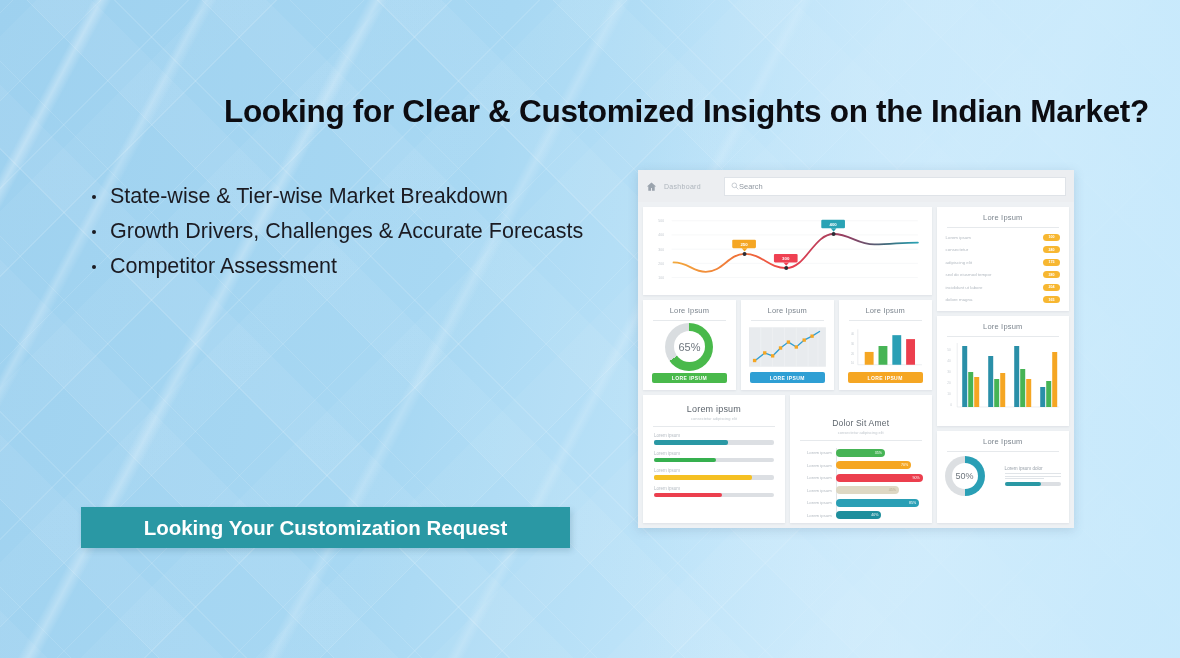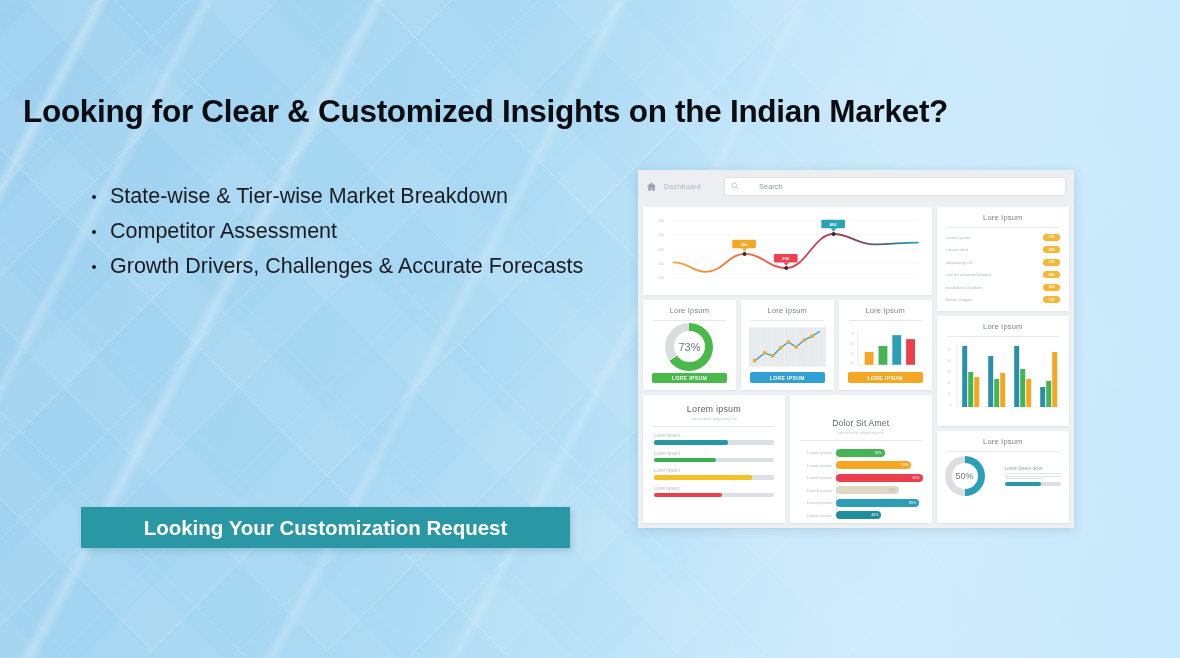--- a/index.html
+++ b/index.html
@@ -36,23 +36,23 @@
   }
   #bg .lightright {
     position:absolute; top:0; right:0; bottom:0; width:46%;
     background: linear-gradient(90deg, rgba(214,238,252,0) 0%, rgba(206,235,252,0.55) 45%, rgba(199,233,252,0.85) 100%);
   }
 
   
   .left { position:absolute; left:0; top:0; width:640px; height:658px; }
 
   .headline {
-    position:absolute; left:23px; top:93px; width:1120px;
+    position:absolute; left:29px; top:93px; width:1120px;
     font-size:31.5px; font-weight:bold; color:#0c0c11;
-    letter-spacing:-0.3px; white-space:nowrap;
+    letter-spacing:-0.3px; white-space:nowrap;text-align:right;
   }
 
   .bullets { position:absolute; left:84px; top:179px; width:520px; list-style:none; }
   .bullets li {
     position:relative; padding-left:26px;
     font-size:21.5px; color:#1b1b22; line-height:35px;
   }
   .bullets li .dot {
     position:absolute; left:8px; top:16px;
     width:4px; height:4px; border-radius:50%; background:#1b1b22;
@@ -80,21 +80,21 @@
     background:#eef1f4;
   }
   .dash-top {
     height:32px; background:#eceef1; display:flex; align-items:center;
     padding:0 8px; gap:7px;
   }
   .home-ic { width:11px; height:11px; fill:#9aa3ad; }
   .crumb { font-size:7px; color:#aeb5bd; letter-spacing:.3px; }
   .searchbox {
     flex:1; height:19px; background:#fff; border:1px solid #dfe3e8;
-    display:flex; align-items:center; gap:20px; padding:0 6px; margin-left:16px;
+    display:flex; align-items:center; gap:0; padding:0 6px; margin-left:16px;
   }
   .search-ic { width:8px; height:8px; stroke:#9aa3ad; fill:none; stroke-width:1.6; }
   .search-ph { font-size:7.5px; color:#9199a2; }
 
   .dash-body { padding:5px; display:flex; gap:5px; height:326px; }
   .col-left { width:292px; display:flex; flex-direction:column; gap:5px; }
   .col-right { width:134px; display:flex; flex-direction:column; gap:5px; }
   .card { background:#fff; box-shadow:0 1px 2px rgba(80,100,120,0.10); position:relative; }
 
   .card-title { text-align:center; font-size:7.5px; color:#7c858e; padding-top:6px; letter-spacing:.2px; }
@@ -154,22 +154,22 @@
   <div class="streaks"></div>
   <div class="lightright"></div>
 </div>
 
 <div class="left">
 
   <div class="headline">Looking for Clear &amp; Customized Insights on the Indian Market?</div>
 
   <ul class="bullets">
     <li><span class="dot"></span><span>State-wise &amp; Tier-wise Market Breakdown</span></li>
+    <li><span class="dot"></span><span>Growth Drivers, Challenges &amp; Accurate Forecasts</span></li>
     <li><span class="dot"></span><span>Competitor Assessment</span></li>
-    <li><span class="dot"></span><span>Growth Drivers, Challenges &amp; Accurate Forecasts</span></li>
   </ul>
 
 
   <div class="cta">Looking Your Customization Request</div>
 </div>
 
 <div class="dash">
 
   <div class="dash-top">
     <svg class="home-ic" viewBox="0 0 24 24">
@@ -238,21 +238,21 @@
       </div>
 
       <div class="row3">
 
         <div class="card mini">
           <div class="card-title">Lore Ipsum</div>
           <div class="divider"></div>
           <div class="mini-body">
             <div class="donut" style="width:48px;height:48px;background:conic-gradient(#49b94b 0% 65%, #d9dde0 65% 100%);">
               <div class="hole" style="width:31px;height:31px;"></div>
-              <div class="pct">73%</div>
+              <div class="pct">65%</div>
             </div>
           </div>
           <div class="pill-btn" style="background:#49b94b;">LORE IPSUM</div>
         </div>
 
         <div class="card mini">
           <div class="card-title">Lore Ipsum</div>
           <div class="divider"></div>
           <div class="mini-body">
             <svg viewBox="0 0 82 44" width="100%" height="44">

